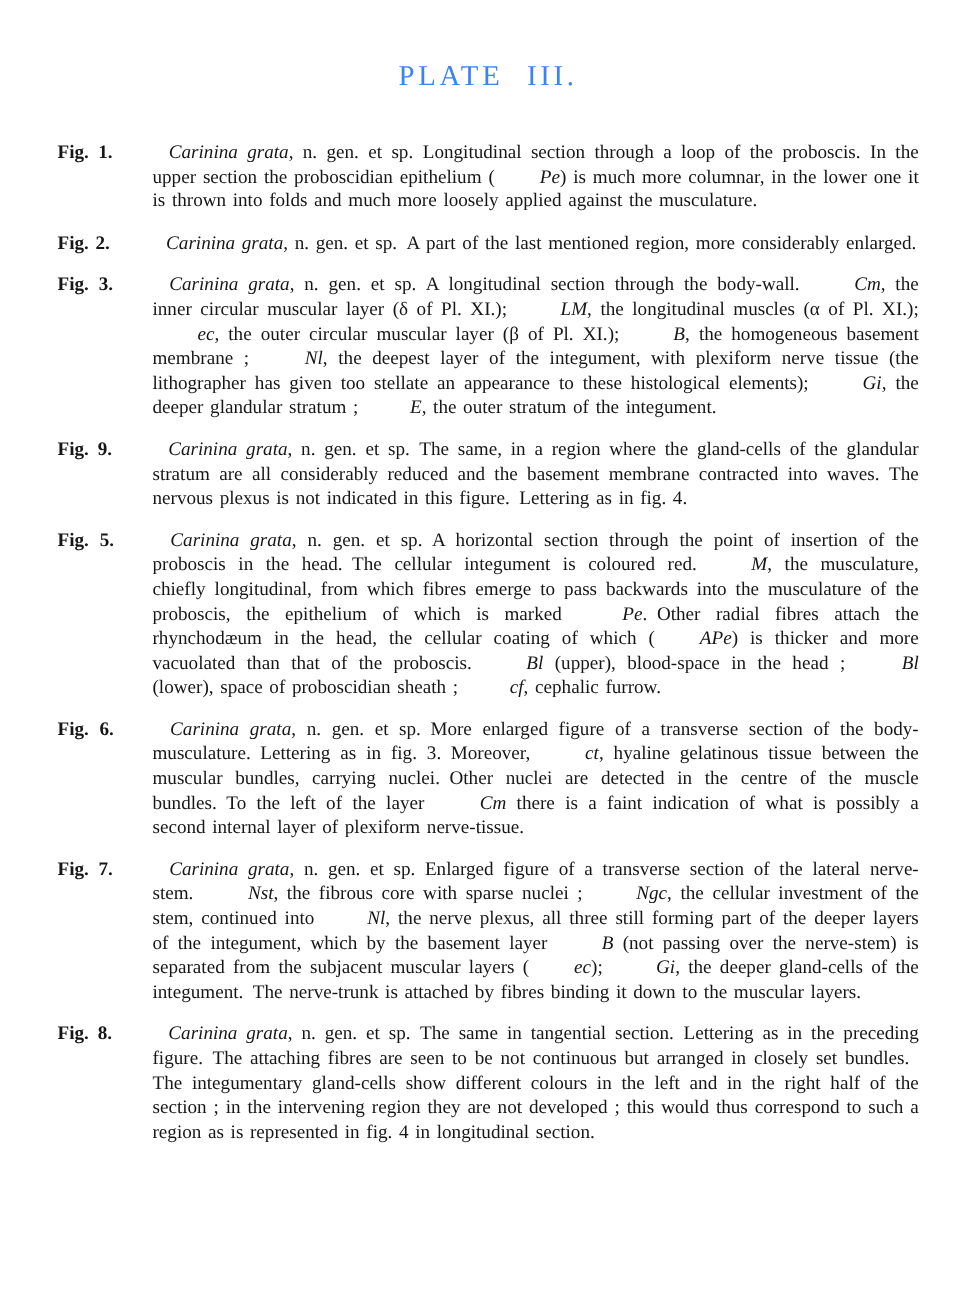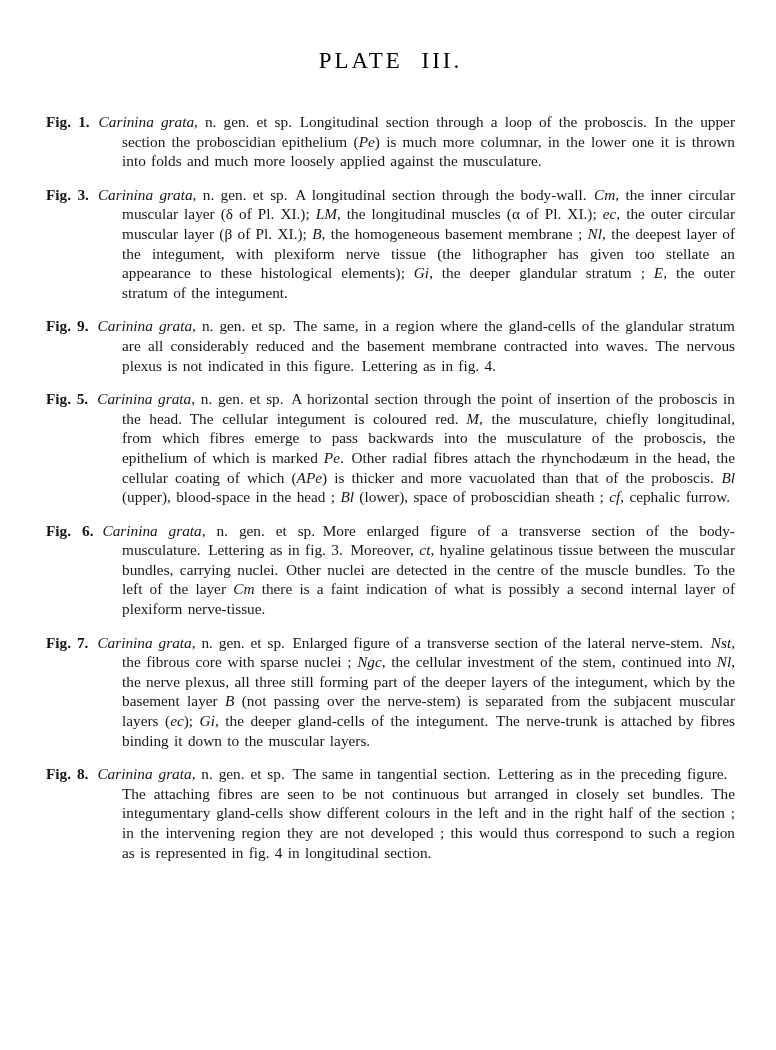--- a/index.html
+++ b/index.html
@@ -21,51 +21,53 @@
     padding: 48px 41px 0 46px;
     background: #ffffff;
   }
   .plate-title {
     margin: 0;
     text-align: center;
     font-size: 23px;
     font-weight: normal;
     letter-spacing: 3px;
     word-spacing: 10px;
-    color: #000000;
+    color: #3b82f6;
   }
   .figure-list {
     margin-top: 38px;
   }
   .entry {
     margin: 0 0 14px 0;
     padding-left: 76px;
     text-indent: -76px;
     text-align: justify;
     font-size: 15.3px;
     line-height: 19.6px;
     word-spacing: 1.5px;
     color: #161616;
   }
   .fig-label {
     margin-right: 9px;
     font-weight: bold;
   }
   .fig-body i {
     font-style: italic;
+    margin-left: 36px;
   }
 </style>
 </head>
 <body>
 
 <div class="page">
   <h1 class="plate-title">PLATE III.</h1>
   <div class="figure-list">
   <p class="entry"><span class="fig-label">Fig. 1.</span><span class="fig-body"><i>Carinina grata</i><span>, n. gen. et sp. Longitudinal section through a loop of the proboscis. In the upper section the proboscidian epithelium (</span><i>Pe</i><span>) is much more columnar, in the lower one it is thrown into folds and much more loosely applied against the musculature.</span></span></p>
 
+  <p class="entry"><span class="fig-label">Fig. 2.</span><span class="fig-body"><i>Carinina grata</i><span>, n. gen. et sp. A part of the last mentioned region, more considerably enlarged.</span></span></p>
 
   <p class="entry"><span class="fig-label">Fig. 3.</span><span class="fig-body"><i>Carinina grata</i><span>, n. gen. et sp. A longitudinal section through the body-wall. </span><i>Cm</i><span>, the inner circular muscular layer (δ of Pl. XI.); </span><i>LM</i><span>, the longitudinal muscles (α of Pl. XI.); </span><i>ec</i><span>, the outer circular muscular layer (β of Pl. XI.); </span><i>B</i><span>, the homogeneous basement membrane ; </span><i>Nl</i><span>, the deepest layer of the integument, with plexiform nerve tissue (the lithographer has given too stellate an appearance to these histological elements); </span><i>Gi</i><span>, the deeper glandular stratum ; </span><i>E</i><span>, the outer stratum of the integument.</span></span></p>
 
   <p class="entry"><span class="fig-label">Fig. 9.</span><span class="fig-body"><i>Carinina grata</i><span>, n. gen. et sp. The same, in a region where the gland-cells of the glandular stratum are all considerably reduced and the basement membrane contracted into waves. The nervous plexus is not indicated in this figure. Lettering as in fig. 4.</span></span></p>
 
   <p class="entry"><span class="fig-label">Fig. 5.</span><span class="fig-body"><i>Carinina grata</i><span>, n. gen. et sp. A horizontal section through the point of insertion of the proboscis in the head. The cellular integument is coloured red. </span><i>M</i><span>, the musculature, chiefly longitudinal, from which fibres emerge to pass backwards into the musculature of the proboscis, the epithelium of which is marked </span><i>Pe</i><span>. Other radial fibres attach the rhynchodæum in the head, the cellular coating of which (</span><i>APe</i><span>) is thicker and more vacuolated than that of the proboscis. </span><i>Bl</i><span> (upper), blood-space in the head ; </span><i>Bl</i><span> (lower), space of proboscidian sheath ; </span><i>cf</i><span>, cephalic furrow.</span></span></p>
 
   <p class="entry"><span class="fig-label">Fig. 6.</span><span class="fig-body"><i>Carinina grata</i><span>, n. gen. et sp. More enlarged figure of a transverse section of the body-musculature. Lettering as in fig. 3. Moreover, </span><i>ct</i><span>, hyaline gelatinous tissue between the muscular bundles, carrying nuclei. Other nuclei are detected in the centre of the muscle bundles. To the left of the layer </span><i>Cm</i><span> there is a faint indication of what is possibly a second internal layer of plexiform nerve-tissue.</span></span></p>
 
   <p class="entry"><span class="fig-label">Fig. 7.</span><span class="fig-body"><i>Carinina grata</i><span>, n. gen. et sp. Enlarged figure of a transverse section of the lateral nerve-stem. </span><i>Nst</i><span>, the fibrous core with sparse nuclei ; </span><i>Ngc</i><span>, the cellular investment of the stem, continued into </span><i>Nl</i><span>, the nerve plexus, all three still forming part of the deeper layers of the integument, which by the basement layer </span><i>B</i><span> (not passing over the nerve-stem) is separated from the subjacent muscular layers (</span><i>ec</i><span>); </span><i>Gi</i><span>, the deeper gland-cells of the integument. The nerve-trunk is attached by fibres binding it down to the muscular layers.</span></span></p>

